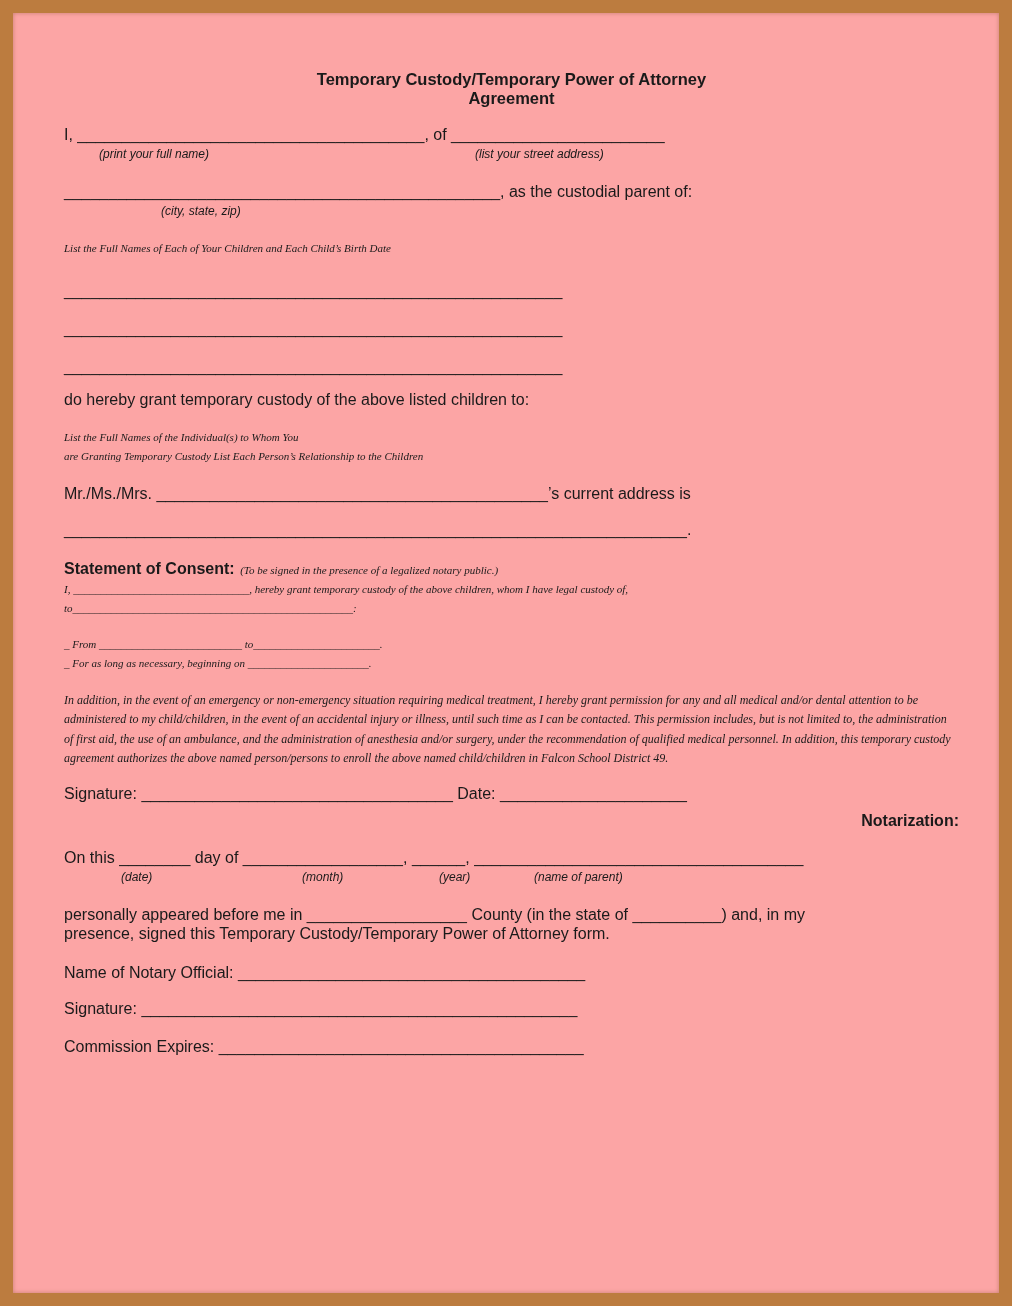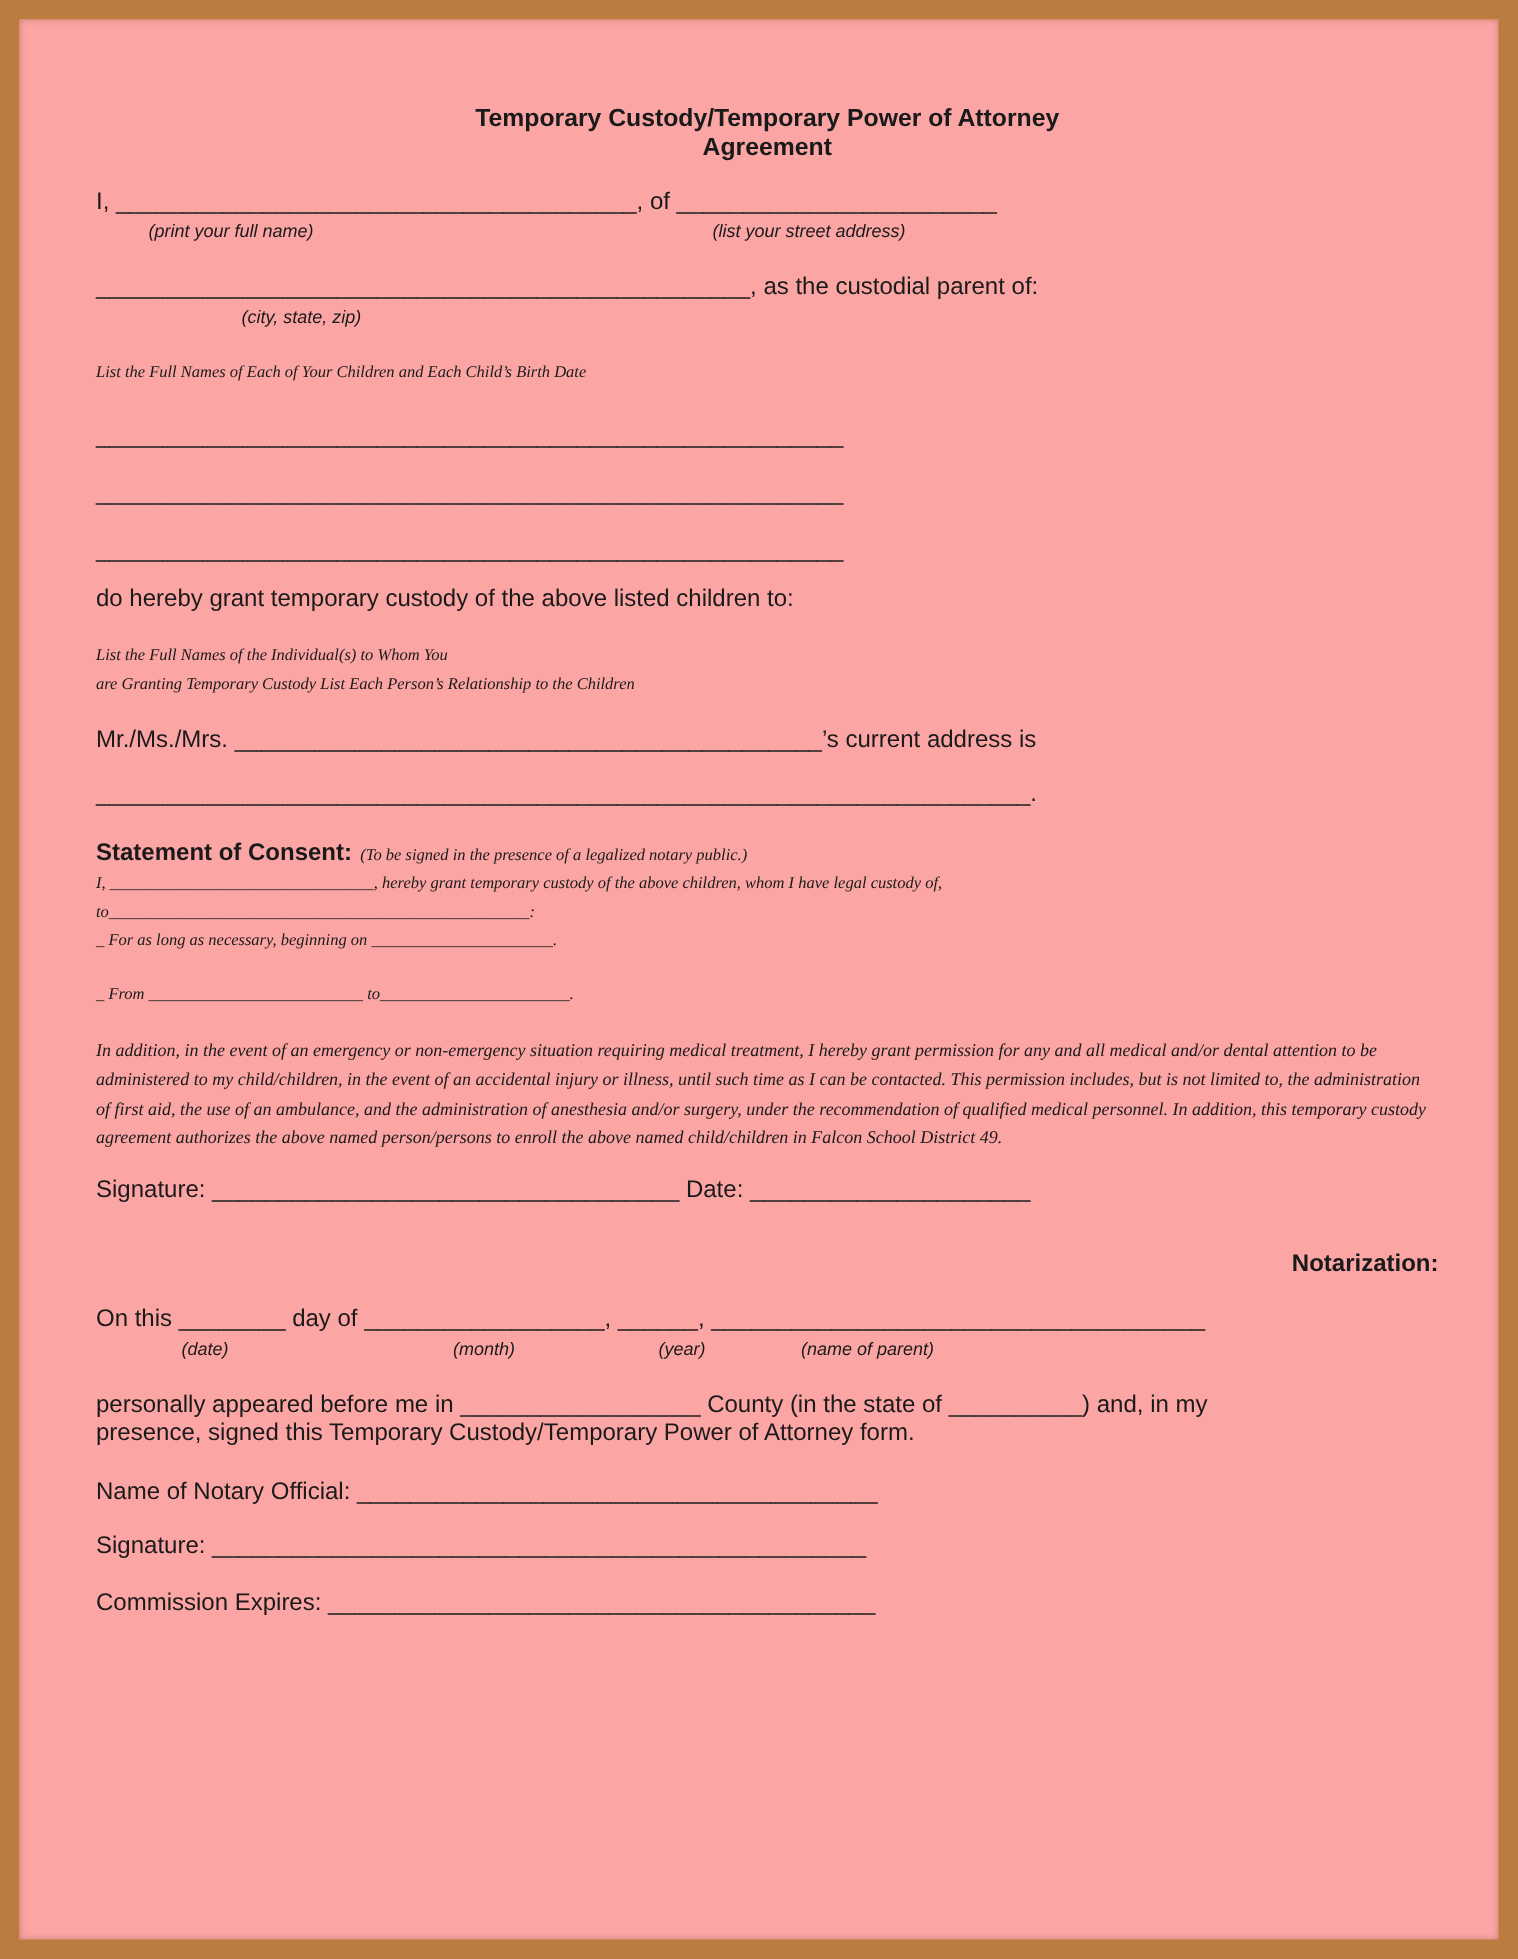--- a/index.html
+++ b/index.html
@@ -58,28 +58,28 @@
 
     <div class="row sans" style="margin-top:18px"><span data-bind="grantee.mr_label">Mr./Ms./Mrs. </span><span class="blank" data-bind="grantee.mr_blank">____________________________________________</span><span data-bind="grantee.suffix">’s current address is</span></div>
 
     <div class="row sans" style="margin-top:16px"><span class="blank" data-bind="grantee.address_blank">______________________________________________________________________</span><span data-bind="grantee.period">.</span></div>
 
     <div class="row" style="margin-top:19px"><span class="sans b" data-bind="consent.heading">Statement of Consent:</span><span class="serifi" data-bind="consent.heading_note">  (To be signed in the presence of a legalized notary public.)</span></div>
 
     <div class="row serifi" style="line-height:19px"><span data-bind="consent.i_label">I, </span><span class="blank" data-bind="consent.i_blank">________________________________</span><span data-bind="consent.grant_text">, hereby grant temporary custody of the above children, whom I have legal custody of,</span></div>
     <div class="row serifi" style="line-height:19px"><span data-bind="consent.to_label">to</span><span class="blank" data-bind="consent.to_blank">___________________________________________________</span><span data-bind="consent.to_colon">:</span></div>
 
+    <div class="row serifi" style="margin-top:17px;line-height:19px"><span data-bind="consent.from_prefix">_ From </span><span class="blank" data-bind="consent.from_blank">__________________________</span><span data-bind="consent.to_mid"> to</span><span class="blank" data-bind="consent.to_blank2">_______________________</span><span data-bind="consent.from_period">.</span></div>
     <div class="row serifi" style="line-height:19px"><span data-bind="consent.duration_prefix">_ For as long as necessary, beginning on </span><span class="blank" data-bind="consent.duration_blank">______________________</span><span data-bind="consent.duration_period">.</span></div>
-    <div class="row serifi" style="margin-top:17px;line-height:19px"><span data-bind="consent.from_prefix">_ From </span><span class="blank" data-bind="consent.from_blank">__________________________</span><span data-bind="consent.to_mid"> to</span><span class="blank" data-bind="consent.to_blank2">_______________________</span><span data-bind="consent.from_period">.</span></div>
 
     <div class="para" data-bind="consent.paragraph">In addition, in the event of an emergency or non-emergency situation requiring medical treatment, I hereby grant permission for any and all medical and/or dental attention to be administered to my child/children, in the event of an accidental injury or illness, until such time as I can be contacted.  This permission includes, but is not limited to, the administration of first aid, the use of an ambulance, and the administration of anesthesia and/or surgery, under the recommendation of qualified medical personnel. In addition, this temporary custody agreement authorizes the above named person/persons to enroll the above named child/children in Falcon School District 49.</div>
 
     <div class="row sans" style="margin-top:16px"><span data-bind="consent.signature_label">Signature: </span><span class="blank" data-bind="consent.signature_blank">___________________________________</span><span data-bind="consent.date_label"> Date: </span><span class="blank" data-bind="consent.date_blank">_____________________</span></div>
 
-    <div class="row sans b" style="margin-top:29px" data-bind="notarization.heading">Notarization:</div>
+    <div class="row sans b" style="margin-top:7px" data-bind="notarization.heading">Notarization:</div>
 
     <div class="row sans" style="margin-top:17px"><span data-bind="notarization.on_this">On this </span><span class="blank" data-bind="notarization.date_blank">________</span><span data-bind="notarization.day_of"> day of </span><span class="blank" data-bind="notarization.month_blank">__________________</span><span data-bind="notarization.comma1">, </span><span class="blank" data-bind="notarization.year_blank">______</span><span data-bind="notarization.comma2">, </span><span class="blank" data-bind="notarization.parent_blank">_____________________________________</span></div>
     <div class="hintrow">
       <span style="left:57px" data-bind="notarization.date_hint">(date)</span>
       <span style="left:238px" data-bind="notarization.month_hint">(month)</span>
       <span style="left:375px" data-bind="notarization.year_hint">(year)</span>
       <span style="left:470px" data-bind="notarization.parent_hint">(name of parent)</span>
     </div>
 
     <div class="row sans" style="margin-top:16px;line-height:19px"><span data-bind="notarization.appeared_prefix">personally appeared before me in </span><span class="blank" data-bind="notarization.county_blank">__________________</span><span data-bind="notarization.county_mid"> County (in the state of </span><span class="blank" data-bind="notarization.state_blank">__________</span><span data-bind="notarization.appeared_suffix">) and, in my</span></div>

